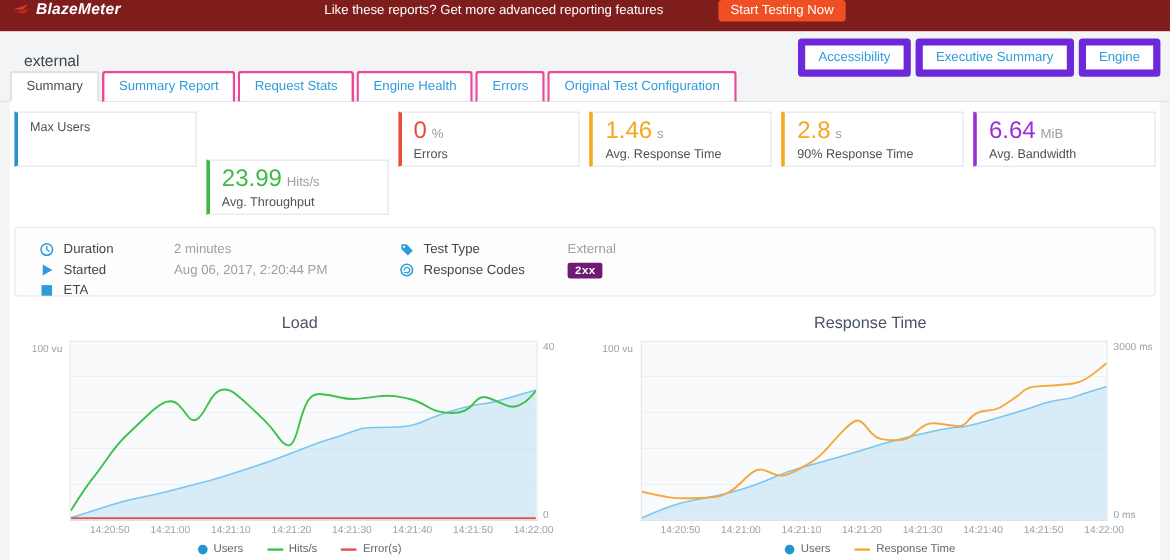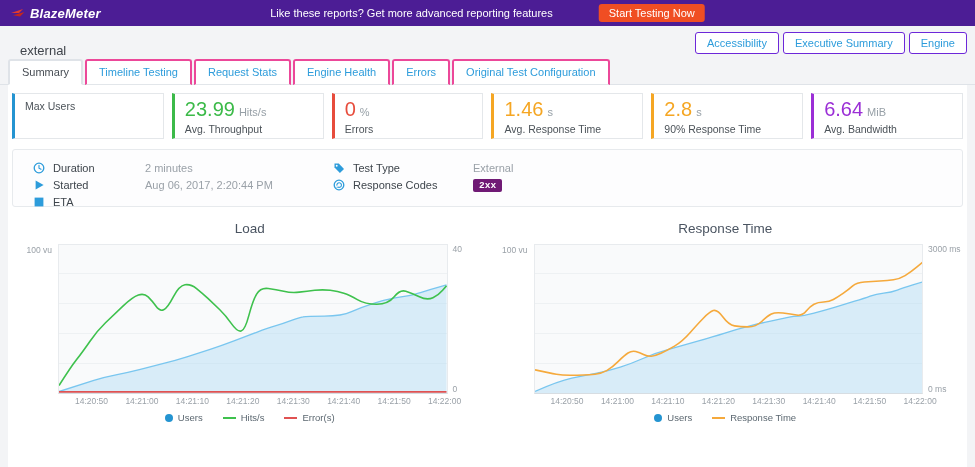--- a/index.html
+++ b/index.html
@@ -2,32 +2,32 @@
 <html><head>
 <meta charset="utf-8">
 <style>
   * { margin:0; padding:0; box-sizing:border-box; }
   html,body { width:975px; height:467px; }
   body {
     font-family:"Liberation Sans", sans-serif;
     background:#f3f4f6; color:#3d434a; overflow:hidden; position:relative;
   }
   
-  .topbar { height:26px; background:#4c1d95; display:flex; align-items:center; position:relative; }
+  .topbar { height:26px; background:#7f1d1d; display:flex; align-items:flex-start; position:relative; }
   .brand { display:flex; align-items:center; gap:4px; margin-left:10px; }
   .brand-text { color:#fff; font-size:13px; font-weight:bold; font-style:italic; letter-spacing:.2px; }
   .promo { position:absolute; left:50%; transform:translateX(-50%); display:flex; align-items:center; gap:10px; white-space:nowrap; }
   .promo-text { color:#fff; font-size:11px; }
   .cta-btn { background:#f04e23; color:#fff; border:none; font-size:11px; font-family:inherit;
     padding:3px 10px; border-radius:3px; cursor:pointer;margin-left:36px; }
   
   .header { height:34px; position:relative; }
   .page-title { position:absolute; left:20px; bottom:2px; font-size:13px; color:#3f444b; }
   .header-buttons { position:absolute; right:8px; top:6px; display:flex; gap:4px; }
-  .hbtn { background:#fff; border:1px solid #6d28d9; color:#2d9cdb; font-size:11px; font-family:inherit;
+  .hbtn { background:#fff; border:6px solid #6d28d9; color:#2d9cdb; font-size:11px; font-family:inherit;
     padding:4px 11px; border-radius:3px; cursor:pointer; }
   
   .tabs { padding:0 8px; display:flex; border-bottom:1px solid #dfe3e8; height:25px; align-items:flex-end; }
   .tab { font-size:11px; padding:5px 12px 6px; border:2px solid #ec4899; border-bottom:none;
     border-radius:3px 3px 0 0; background:#fff; color:#2d9cdb; cursor:pointer; margin-right:2px;
     margin-bottom:-1px; border-bottom:1px solid #e2e6ea; }
   .tab.active { color:#474d54; border-color:#dfe3e8; border-bottom:1px solid #fff; }
   
   .panel { background:#fff; margin:0 8px; height:408px; padding:8px 4px 0; }
   
@@ -89,33 +89,33 @@
   <div class="page-title">external</div>
   <div class="header-buttons" id="header-buttons">
       <button class="hbtn">Accessibility</button>
       <button class="hbtn">Executive Summary</button>
       <button class="hbtn">Engine</button>
     </div>
 </div>
 
 <div class="tabs" id="tabs">
     <div class="tab active">Summary</div>
-    <div class="tab">Timeline Testing</div>
+    <div class="tab">Summary Report</div>
     <div class="tab">Request Stats</div>
     <div class="tab">Engine Health</div>
     <div class="tab">Errors</div>
     <div class="tab">Original Test Configuration</div>
   </div>
 
 <div class="panel">
   <div class="stats" id="stats">
       <div class="stat-card" style="border-left-color: rgb(36, 148, 209);">
         <div class="stat-label">Max Users</div>
       </div>
-      <div class="stat-card" style="border-left-color: rgb(60, 186, 73);">
+      <div class="stat-card" style="border-left-color: rgb(60, 186, 73); margin-top: 40px;">
         <div><span class="stat-value" style="color: rgb(60, 186, 73);">23.99</span><span class="stat-unit">Hits/s</span></div>
         <div class="stat-label">Avg. Throughput</div>
       </div>
       <div class="stat-card" style="border-left-color: rgb(231, 76, 60);">
         <div><span class="stat-value" style="color: rgb(231, 76, 60);">0</span><span class="stat-unit">%</span></div>
         <div class="stat-label">Errors</div>
       </div>
       <div class="stat-card" style="border-left-color: rgb(245, 166, 35);">
         <div><span class="stat-value" style="color: rgb(245, 166, 35);">1.46</span><span class="stat-unit">s</span></div>
         <div class="stat-label">Avg. Response Time</div>

